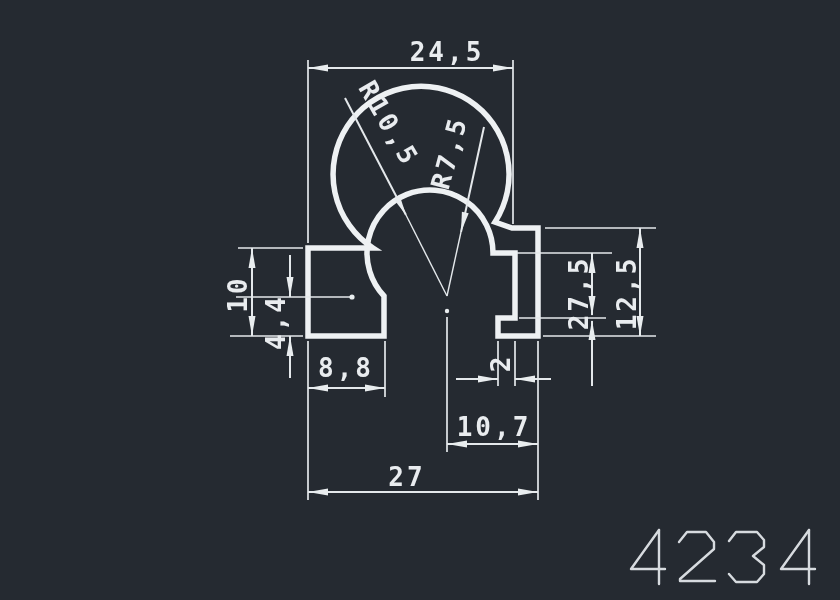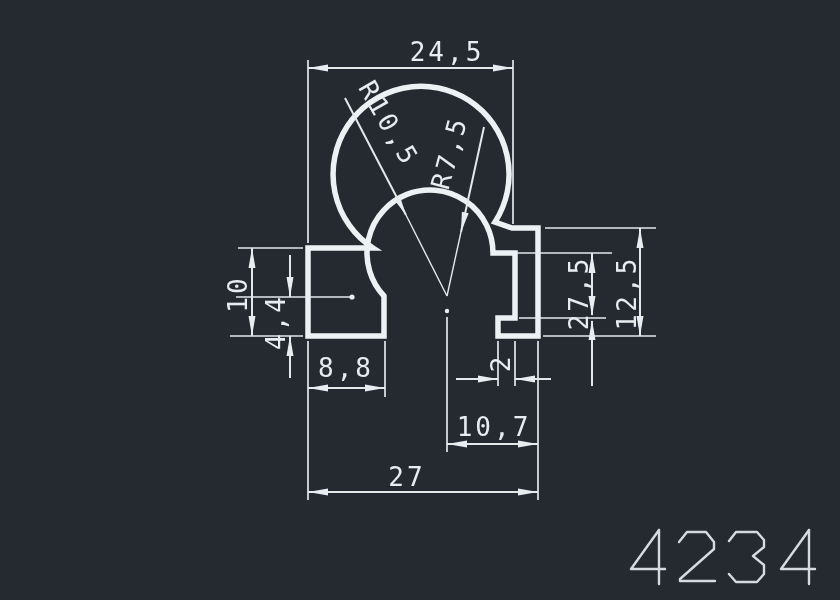--- a/index.html
+++ b/index.html
@@ -8,20 +8,21 @@
     width: 840px;
     height: 600px;
     background: #252a31;
     overflow: hidden;
   }
   #stage {
     position: relative;
     width: 840px;
     height: 600px;
     background: #252a31;
+    font-weight: bold;
   }
   svg { display: block; }
   .profile {
     fill: none;
     stroke: #eef1f3;
     stroke-width: 5.5;
     stroke-linejoin: miter;
   }
   .dim {
     fill: none;

